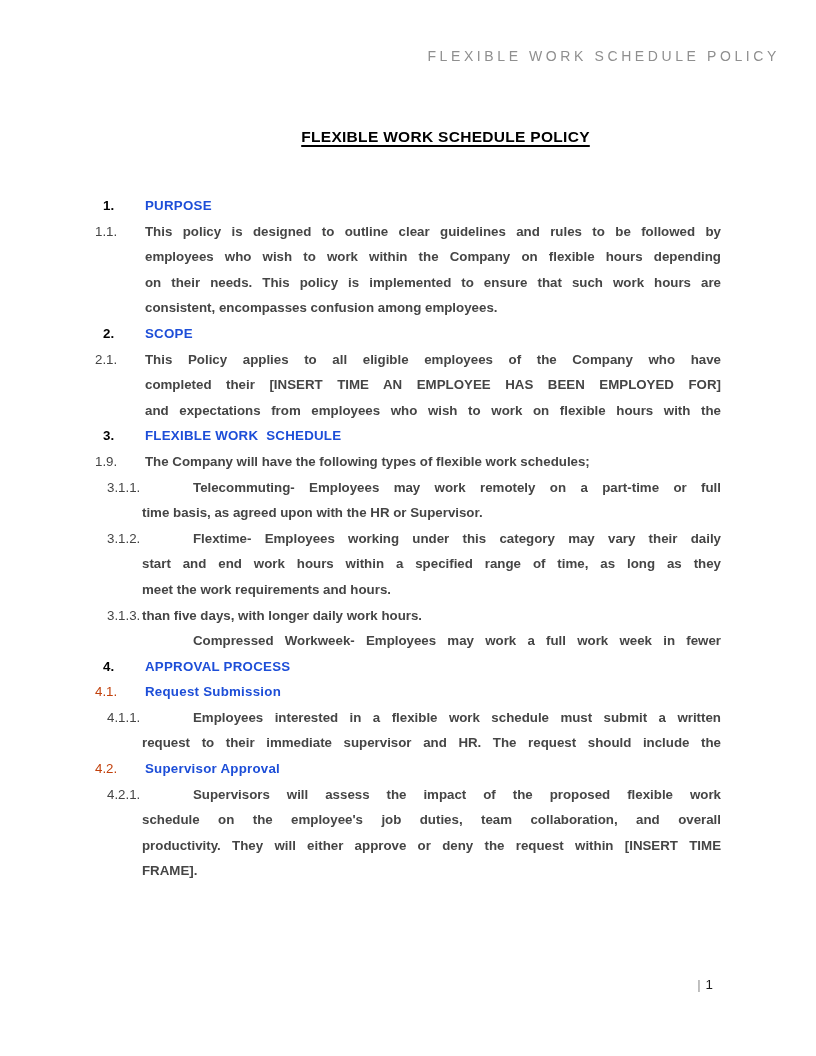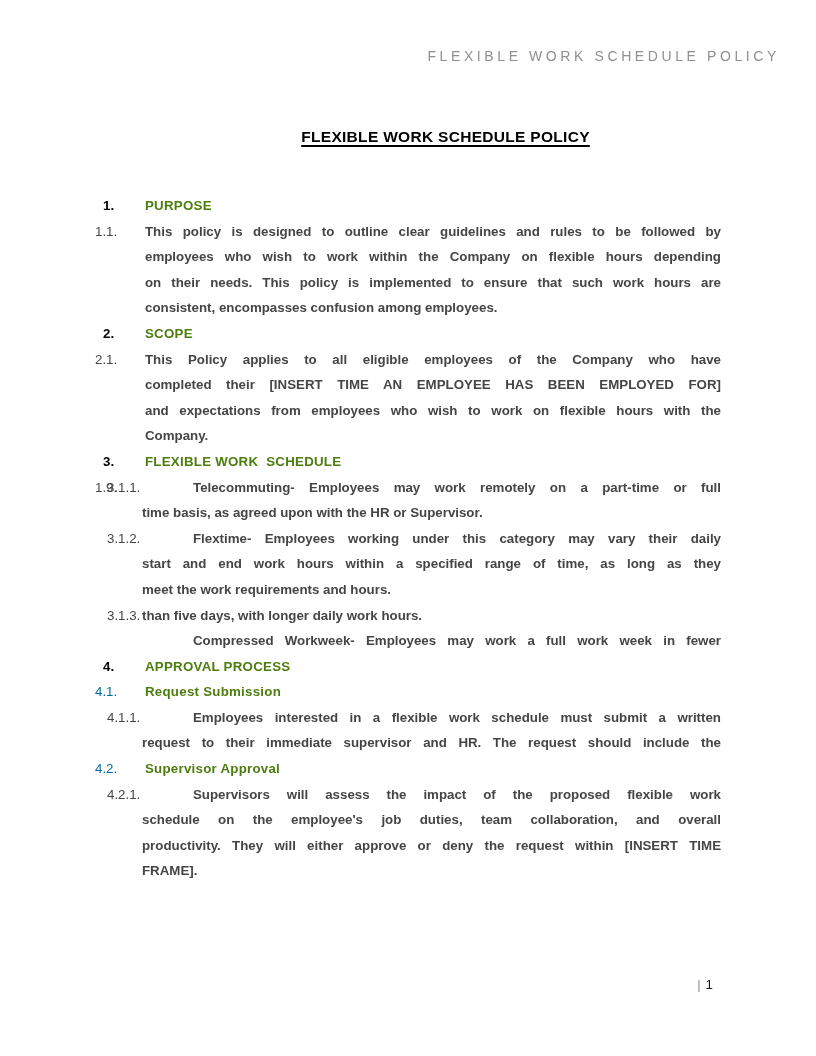--- a/index.html
+++ b/index.html
@@ -41,28 +41,28 @@
     top: 193px;
     left: 0;
     right: 0;
     font-size: 13.3px;
     line-height: 25.6px;
     color: #454545;
   }
   .row { position: relative; }
   .num { position: absolute; top: 0; left: 95px; }
   .row.heading .num { left: 103px; font-weight: bold; color: #000000; }
-  .row.subheading .num { left: 95px; color: #0369a1; }
+  .row.subheading .num { left: 95px; color: #c2410c; }
   .row.paragraph.body .num { left: 95px; }
   .row.paragraph.sub .num { left: 107px; }
   .htext {
     margin-left: 145px;
     margin-right: 95px;
     font-weight: bold;
-    color: #4d7c0f;
+    color: #1d4ed8;
     letter-spacing: 0.25px;
     white-space: pre-wrap;
   }
   .ptext { margin-left: 145px; margin-right: 95px; }
   .row.paragraph.sub .ptext { margin-left: 142px; margin-right: 95px; }
   .line { text-align: justify; text-align-last: justify; font-weight: bold; }
   .line.last { text-align-last: left; }
   .row.paragraph.sub .line.first { padding-left: 51px; }
   .page-footer {
     position: absolute;
@@ -99,29 +99,31 @@
       <div class="row heading">
         <span class="num">2.</span>
         <div class="htext">SCOPE</div>
       </div>
       <div class="row paragraph body">
         <span class="num">2.1.</span>
         <div class="ptext">
           <div class="line first">This Policy applies to all eligible employees of the Company who have</div>
           <div class="line">completed their [INSERT TIME AN EMPLOYEE HAS BEEN EMPLOYED FOR]</div>
           <div class="line">and expectations from employees who wish to work on flexible hours with the</div>
-          <div class="line last">Company.</div>
         </div>
       </div>
       <div class="row heading">
         <span class="num">3.</span>
         <div class="htext">FLEXIBLE WORK  SCHEDULE</div>
       </div>
       <div class="row paragraph body">
         <span class="num">1.9.</span>
+        <div class="ptext">
+          <div class="line first last">The Company will have the following types of flexible work schedules;</div>
+        </div>
       </div>
       <div class="row paragraph sub">
         <span class="num">3.1.1.</span>
         <div class="ptext">
           <div class="line first">Telecommuting- Employees may work remotely on a part-time or full</div>
           <div class="line last">time basis, as agreed upon with the HR or Supervisor.</div>
         </div>
       </div>
       <div class="row paragraph sub">
         <span class="num">3.1.2.</span>

